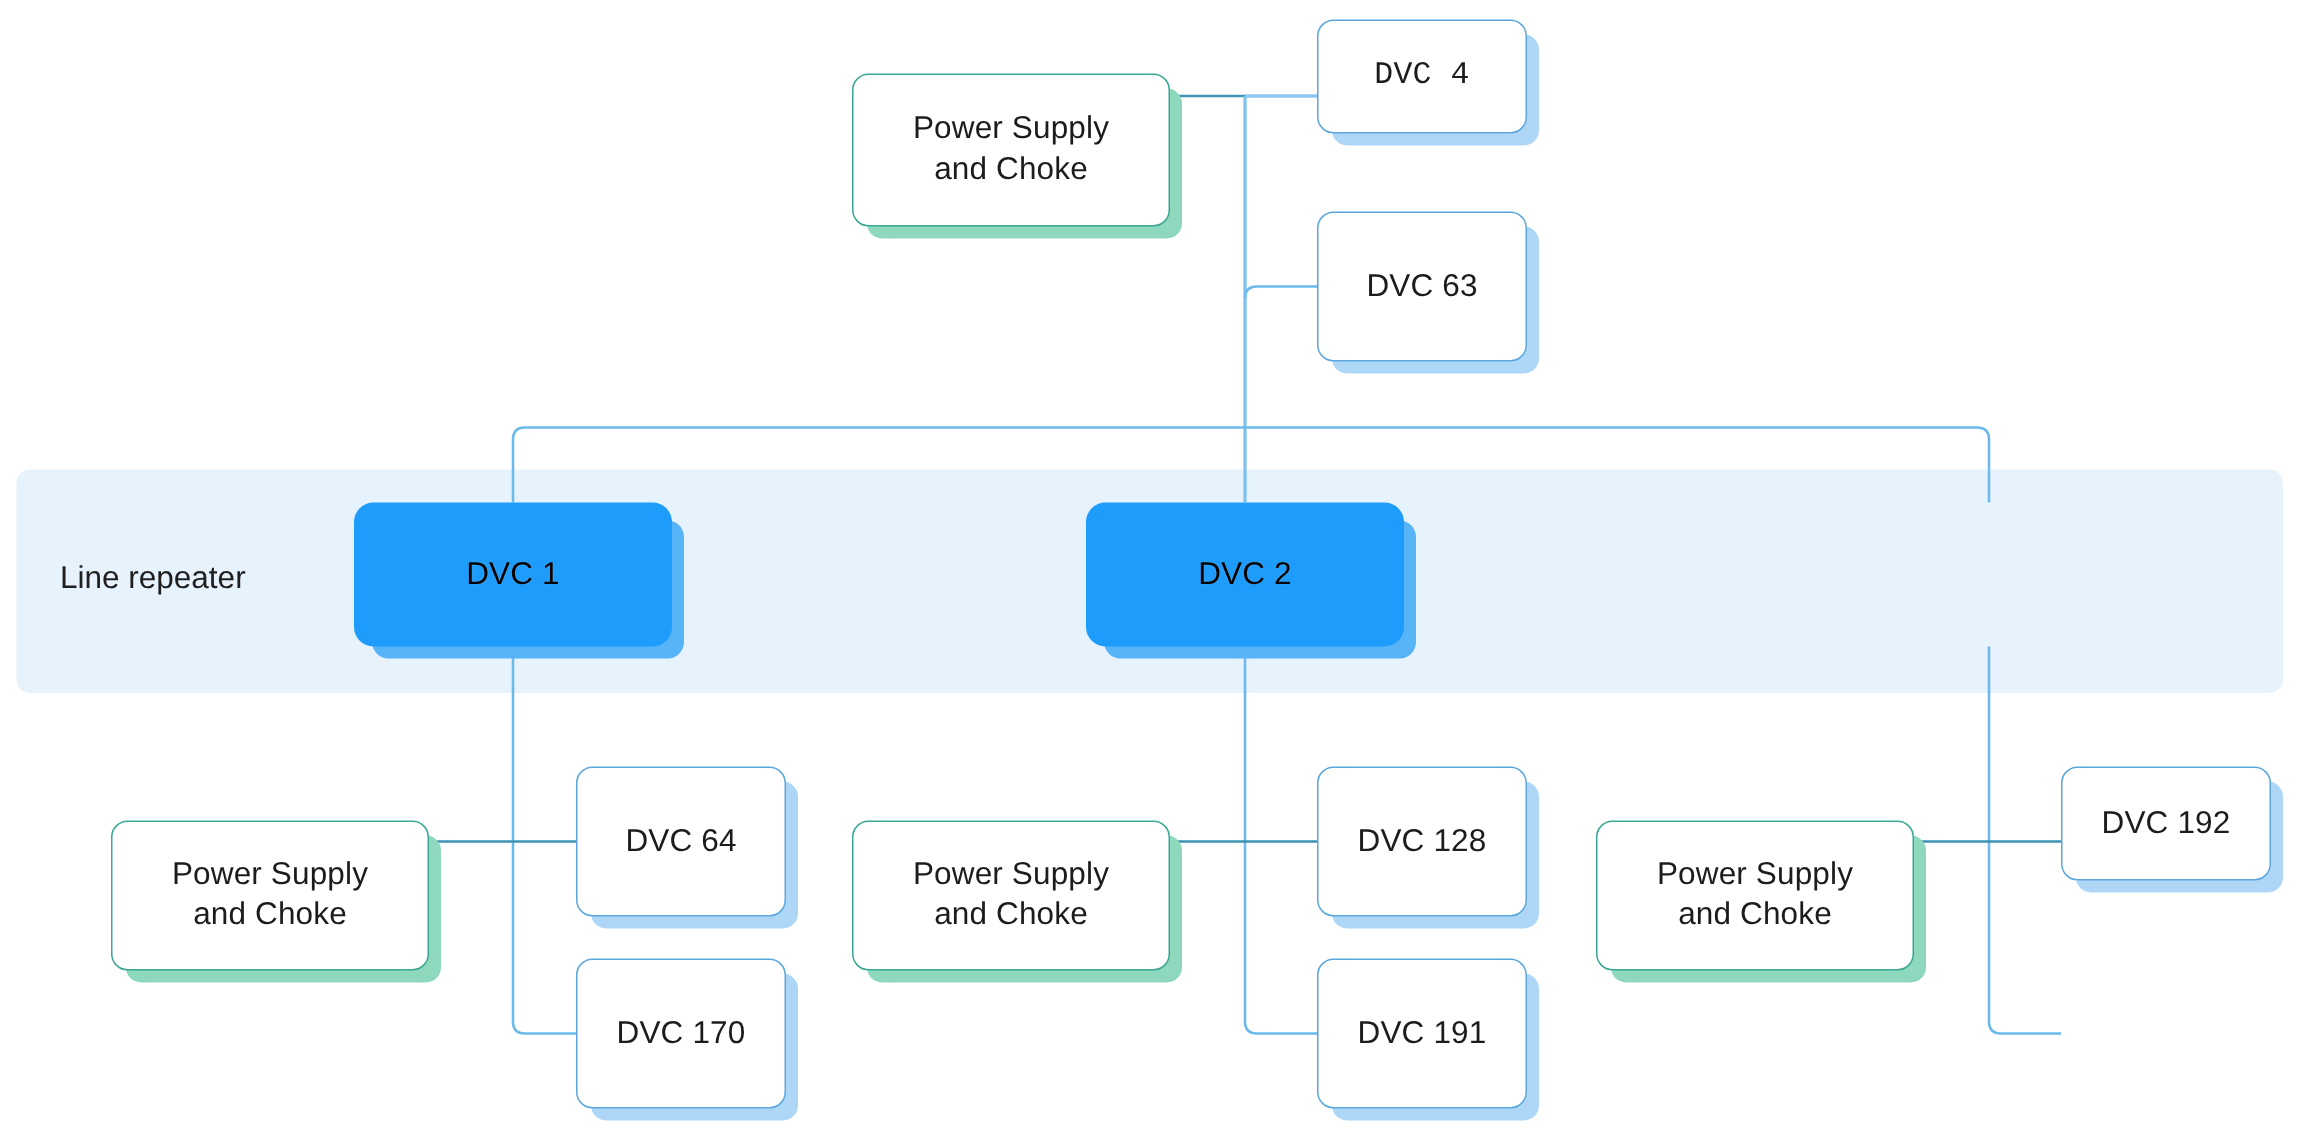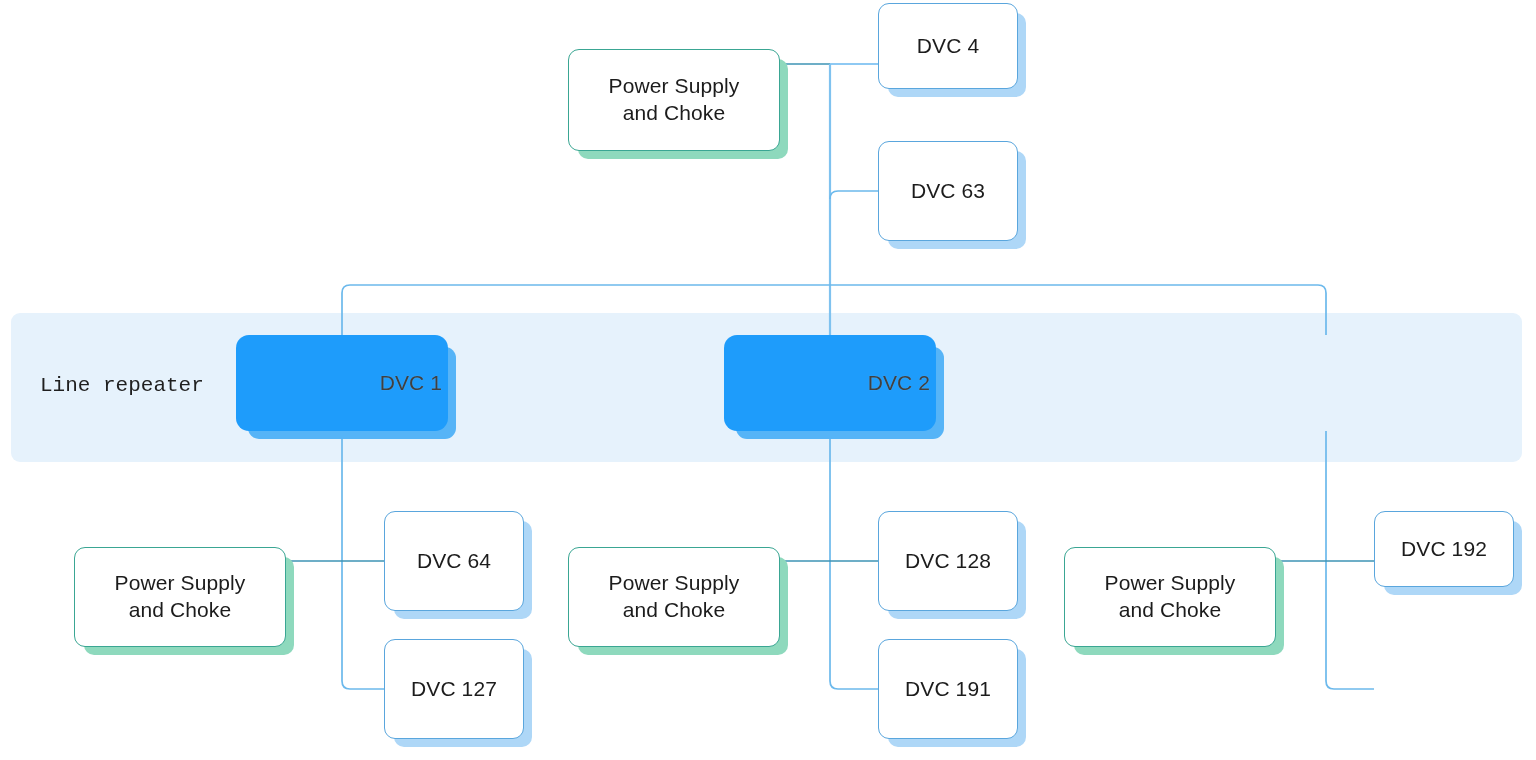--- a/index.html
+++ b/index.html
@@ -69,41 +69,40 @@
     background: #ffffff;
     border: 1.6px solid #3aa693;
     color: #1c1c1c;
     box-shadow: 9px 9px 0 -1px #8ed9bd;
     margin-top: 36px;
   }
   
   .node.repeater {
     background: #1e9cfb;
     border: none;
-    color: #404040;
+    color: #000000;
     border-radius: 13px;
     box-shadow: 10px 10px 0 -2px #56b4f7;
-    justify-content: flex-end;
   }
   .node.repeater .node-text {
     text-shadow: 0 0 1px rgba(255,255,255,.25);
   }
   .node-text {
     display: block;
     padding: 0 6px;
     white-space: pre-line;
   }
 </style>
 </head>
 <body>
 
 <div id="canvas">
 
   <div class="band" id="band" style="left: 11px; top: 313px; width: 1511px; height: 149px; background: rgb(230, 242, 252);"></div>
-  <div class="band-label" id="band-label" style="left: 40px; top: 375px; font-family: Liberation Mono, monospace;">Line repeater</div>
+  <div class="band-label" id="band-label" style="left: 40px; top: 375px;">Line repeater</div>
 
   <svg id="wires" viewBox="0 0 1536 760" xmlns="http://www.w3.org/2000/svg">
 
     <path d="M 780 64 L 830 64" fill="none" stroke="#3c93b5" stroke-width="1.7"></path>
 
     <path d="M 830 64 L 878 64" fill="none" stroke="#8ec9f3" stroke-width="2.2"></path>
 
     <path d="M 830 64 L 830 335" fill="none" stroke="#7fc2ef" stroke-width="2.2"></path>
 
     <path d="M 830 199 Q 830 191 838 191 L 878 191" fill="none" stroke="#6cb9ec" stroke-width="1.7"></path>
@@ -117,21 +116,21 @@
     <path d="M 780 561 L 878 561" fill="none" stroke="#3c93b5" stroke-width="1.7"></path>
 
     <path d="M 1326 431 L 1326 681 Q 1326 689 1334 689 L 1374 689" fill="none" stroke="#6cb9ec" stroke-width="1.7"></path>
     <path d="M 1276 561 L 1374 561" fill="none" stroke="#3c93b5" stroke-width="1.7"></path>
   </svg>
 
   <div class="node psu" id="n-psu_top" style="left: 568px; top: 13px; width: 212px; height: 102px;">
       <span class="node-text">Power Supply
 and Choke</span>
     </div>
-  <div class="node dvc" id="n-dvc4" style="left: 878px; top: 3px; width: 140px; height: 86px;">
+  <div class="node dvc" id="n-dvc4" style="left: 878px; top: 13px; width: 140px; height: 76px; font-family: Liberation Mono, monospace;">
       <span class="node-text">DVC 4</span>
     </div>
   <div class="node dvc" id="n-dvc63" style="left: 878px; top: 141px; width: 140px; height: 100px;">
       <span class="node-text">DVC 63</span>
     </div>
 
   <div class="node repeater" id="n-dvc1" style="left: 236px; top: 335px; width: 212px; height: 96px;">
       <span class="node-text">DVC 1</span>
     </div>
   <div class="node repeater" id="n-dvc2" style="left: 724px; top: 335px; width: 212px; height: 96px;">
@@ -139,21 +138,21 @@
     </div>
 
   <div class="node psu" id="n-psu_left" style="left: 74px; top: 511px; width: 212px; height: 100px;">
       <span class="node-text">Power Supply
 and Choke</span>
     </div>
   <div class="node dvc" id="n-dvc64" style="left: 384px; top: 511px; width: 140px; height: 100px;">
       <span class="node-text">DVC 64</span>
     </div>
   <div class="node dvc" id="n-dvc127" style="left: 384px; top: 639px; width: 140px; height: 100px;">
-      <span class="node-text">DVC 127</span>
+      <span class="node-text">DVC 170</span>
     </div>
 
   <div class="node psu" id="n-psu_mid" style="left: 568px; top: 511px; width: 212px; height: 100px;">
       <span class="node-text">Power Supply
 and Choke</span>
     </div>
   <div class="node dvc" id="n-dvc128" style="left: 878px; top: 511px; width: 140px; height: 100px;">
       <span class="node-text">DVC 128</span>
     </div>
   <div class="node dvc" id="n-dvc191" style="left: 878px; top: 639px; width: 140px; height: 100px;">

